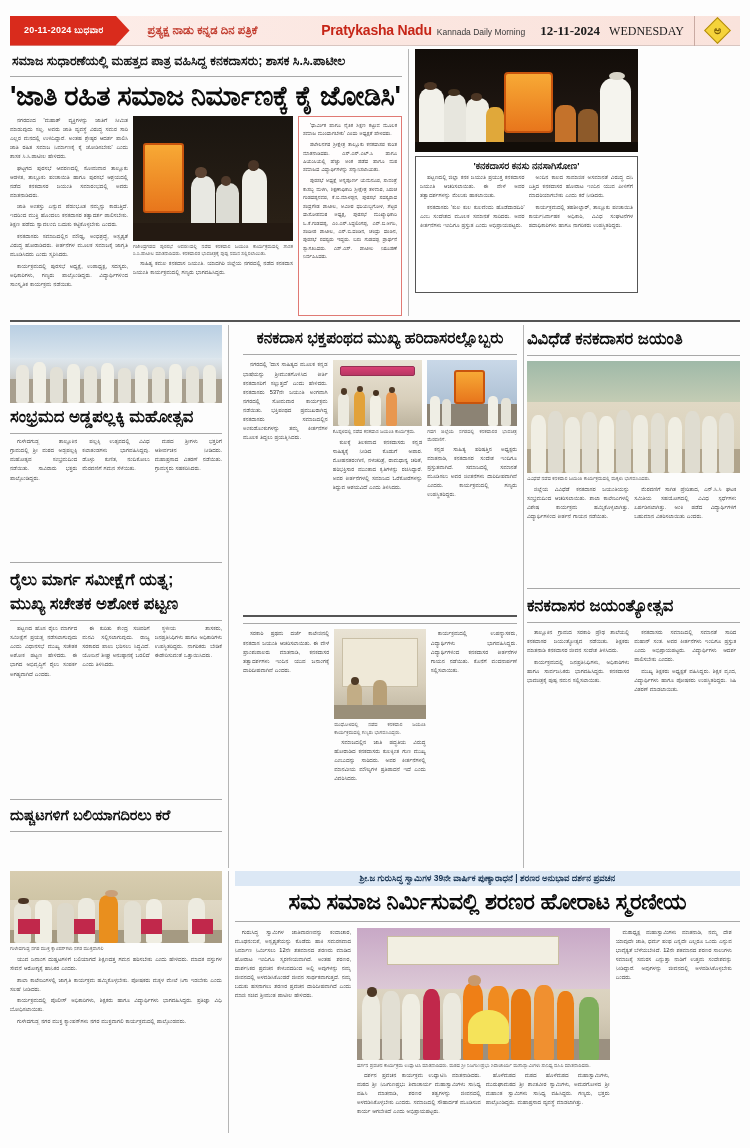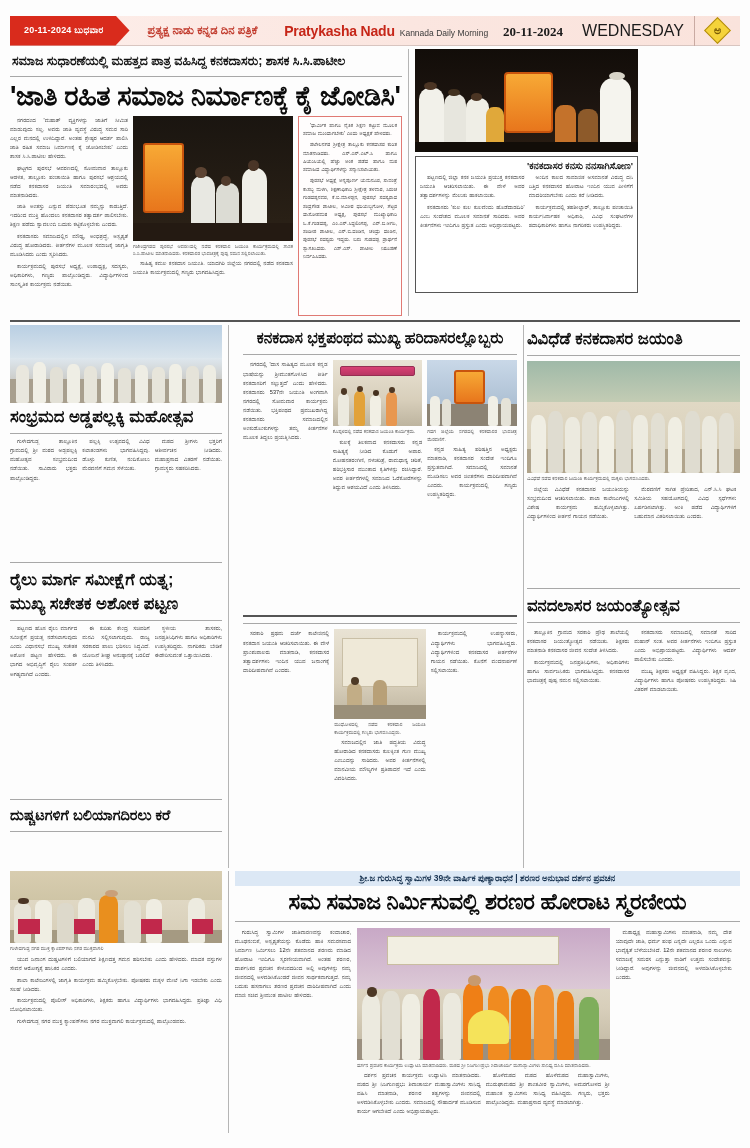--- a/index.html
+++ b/index.html
@@ -49,22 +49,22 @@
     padding-right: 10px;
   }
   .brand-name { color: #c62618; font-size: 14px; font-weight: bold; letter-spacing: -.2px; }
   .brand-sub { color: #3a3a3a; font-size: 8.5px; }
   .issue-date {
     font-family: "Liberation Serif", serif;
     font-size: 13px; font-weight: bold; color: #1b1b1b;
     margin-left: 10px; white-space: nowrap;
   }
   .issue-day {
-    font-family: Liberation Sans, sans-serif;
-    font-size: 16px; color: #1b1b1b; margin-left: 14px;
+    font-family: Liberation Serif, serif;
+    font-size: 12px; color: #1b1b1b; margin-left: 4px;
   }
   .logo-cell {
     border-left: 1px solid #c9aaa2;
     height: 30px; width: 46px;
     display: flex; align-items: center; justify-content: center;
   }
   .logo-diamond {
     width: 19px; height: 19px;
     background: #f5d33a;
     border: 1.3px solid #b08a10;
@@ -139,21 +139,21 @@
     padding: 4px 4px 3px 4px;
     background: #fffdfd;
   }
   .boxed-quote {
     border: 1px solid #555;
     padding: 3px 4px 4px 4px;
     background: #fff;
   }
   .quote-head {
     font-size: 9.5px; font-weight: bold; color: #111;
-    text-align: right; line-height: 1.2; padding-bottom: 2px;
+    text-align: center; line-height: 1.2; padding-bottom: 2px;
   }
 
   
   .top-region { display: flex; gap: 6px; margin-top: 3px; }
   .col { display: flex; flex-direction: column; }
 
   .cols3 { display: flex; gap: 6px; }
 
   .bottom-kicker {
     background: #dce8f5;
@@ -170,21 +170,21 @@
 <body>
 
 <div class="page">
 
   <div class="masthead">
     <div class="date-badge">20-11-2024 ಬುಧವಾರ</div>
     <div class="tagline-kn">ಪ್ರತ್ಯಕ್ಷ ನಾಡು ಕನ್ನಡ ದಿನ ಪತ್ರಿಕೆ</div>
     <div class="brand-wrap">
       <span class="brand-name">Pratykasha Nadu</span>
       <span class="brand-sub">Kannada Daily Morning</span>
-      <span class="issue-date">20-11-2024</span>
+      <span class="issue-date">12-11-2024</span>
       <span class="issue-day">WEDNESDAY</span>
     </div>
     <div class="logo-cell">
       <div class="logo-diamond">
         <span>ಅ</span>
       </div>
     </div>
   </div>
 
   <div class="top-region">
@@ -411,21 +411,21 @@
       <div class="caption">ವಿವಿಧೆಡೆ ನಡೆದ ಕನಕದಾಸ ಜಯಂತಿ ಕಾರ್ಯಕ್ರಮದಲ್ಲಿ ಮಕ್ಕಳು ಭಾಗವಹಿಸಿದರು.</div>
       <div style="display:flex;gap:5px;margin-top:2px">
         <div class="body-txt" style="width:48%;height:100px">
             <p>ಜಿಲ್ಲೆಯ ವಿವಿಧೆಡೆ ಕನಕದಾಸರ ಜಯಂತಿಯನ್ನು ಸಂಭ್ರಮದಿಂದ ಆಚರಿಸಲಾಯಿತು. ಶಾಲಾ ಕಾಲೇಜುಗಳಲ್ಲಿ ವಿಶೇಷ ಕಾರ್ಯಕ್ರಮ ಹಮ್ಮಿಕೊಳ್ಳಲಾಗಿತ್ತು. ವಿದ್ಯಾರ್ಥಿಗಳಿಂದ ಕೀರ್ತನೆ ಗಾಯನ ನಡೆಯಿತು.</p>
           </div>
         <div class="body-txt" style="width:48%;height:100px">
             <p>ಮೆರವಣಿಗೆ ಸಾಗಿತ ಪ್ರೇರಿತಾದ, ಎನ್.ಸಿ.ಸಿ ಘಟಕ ಸಮಿತಿಯ ಸಹಯೋಗದಲ್ಲಿ ವಿವಿಧ ಸ್ಪರ್ಧೆಗಳು ಏರ್ಪಡಿಸಲಾಗಿತ್ತು. ಅಂಕಿ ಪಡೆದ ವಿದ್ಯಾರ್ಥಿಗಳಿಗೆ ಬಹುಮಾನ ವಿತರಿಸಲಾಯಿತು ಎಂದರು.</p>
           </div>
       </div>
       <div class="rule"></div>
-      <div class="sec-head">ವನದಲಾಸರ ಜಯಂತ್ಯೋತ್ಸವ</div>
+      <div class="sec-head">ಕನಕದಾಸರ ಜಯಂತ್ಯೋತ್ಸವ</div>
       <div class="rule"></div>
       <div style="display:flex;gap:5px;margin-top:2px">
         <div class="body-txt" style="width:48%;height:175px">
           <p>ತಾಲ್ಲೂಕಿನ ಗ್ರಾಮದ ಸರಕಾರಿ ಪ್ರೌಢ ಶಾಲೆಯಲ್ಲಿ ಕನಕದಾಸರ ಜಯಂತ್ಯೋತ್ಸವ ನಡೆಯಿತು. ಶಿಕ್ಷಕರು ಮಾತನಾಡಿ ಕನಕದಾಸರ ಜೀವನ ಸಂದೇಶ ತಿಳಿಸಿದರು.</p>
           <p>ಕಾರ್ಯಕ್ರಮದಲ್ಲಿ ಜನಪ್ರತಿನಿಧಿಗಳು, ಅಧಿಕಾರಿಗಳು ಹಾಗೂ ಸಾರ್ವಜನಿಕರು ಭಾಗವಹಿಸಿದ್ದರು. ಕನಕದಾಸರ ಭಾವಚಿತ್ರಕ್ಕೆ ಪುಷ್ಪ ನಮನ ಸಲ್ಲಿಸಲಾಯಿತು.</p>
         </div>
         <div class="body-txt" style="width:48%;height:175px">
           <p>ಕನಕದಾಸರು ಸಮಾಜದಲ್ಲಿ ಸಮಾನತೆ ಸಾರಿದ ಮಹಾನ್ ಸಂತ. ಅವರ ಕೀರ್ತನೆಗಳು ಇಂದಿಗೂ ಪ್ರಸ್ತುತ ಎಂದು ಅಭಿಪ್ರಾಯಪಟ್ಟರು. ವಿದ್ಯಾರ್ಥಿಗಳು ಆದರ್ಶ ಪಾಲಿಸಬೇಕು ಎಂದರು.</p>
           <p>ಮುಖ್ಯ ಶಿಕ್ಷಕರು ಅಧ್ಯಕ್ಷತೆ ವಹಿಸಿದ್ದರು. ಶಿಕ್ಷಕ ವೃಂದ, ವಿದ್ಯಾರ್ಥಿಗಳು ಹಾಗೂ ಪೋಷಕರು ಉಪಸ್ಥಿತರಿದ್ದರು. ಸಿಹಿ ವಿತರಣೆ ಮಾಡಲಾಯಿತು.</p>
         </div>

